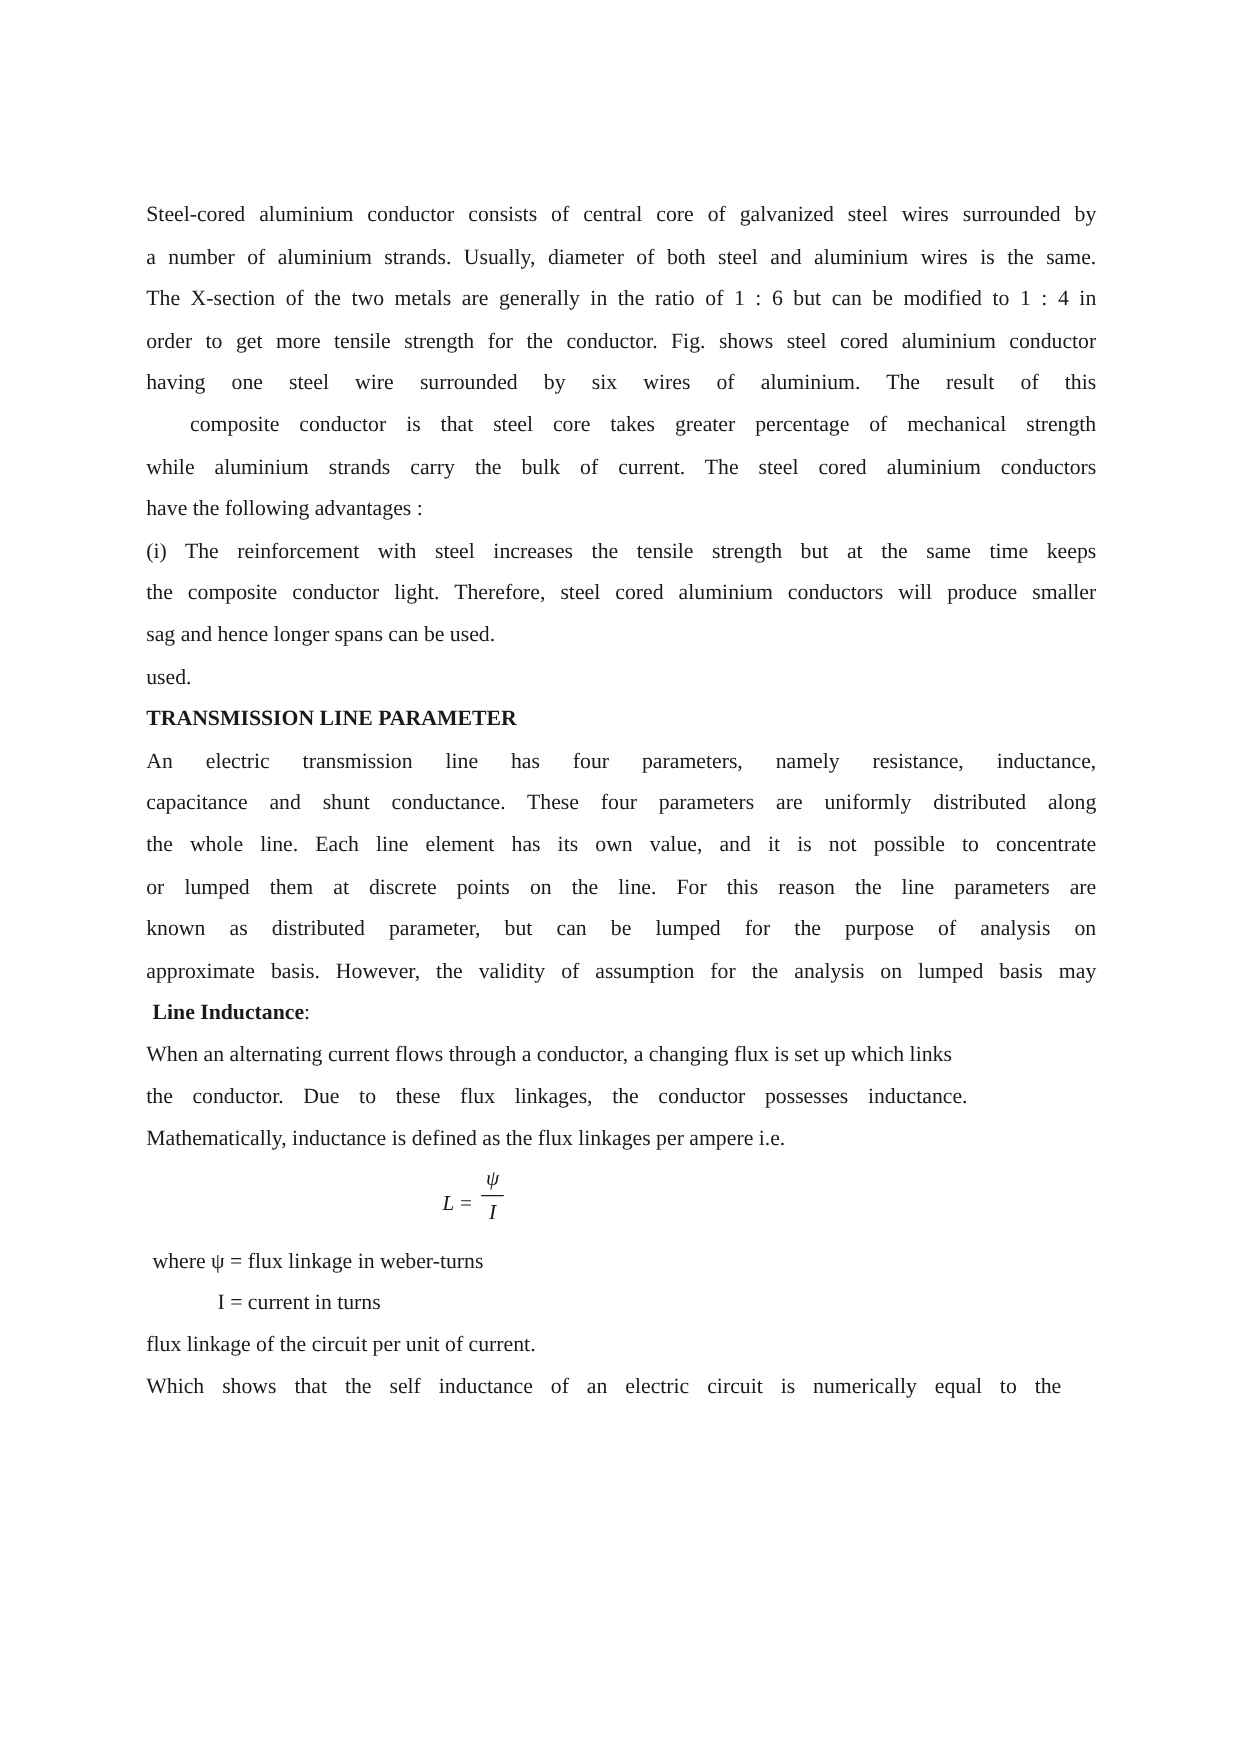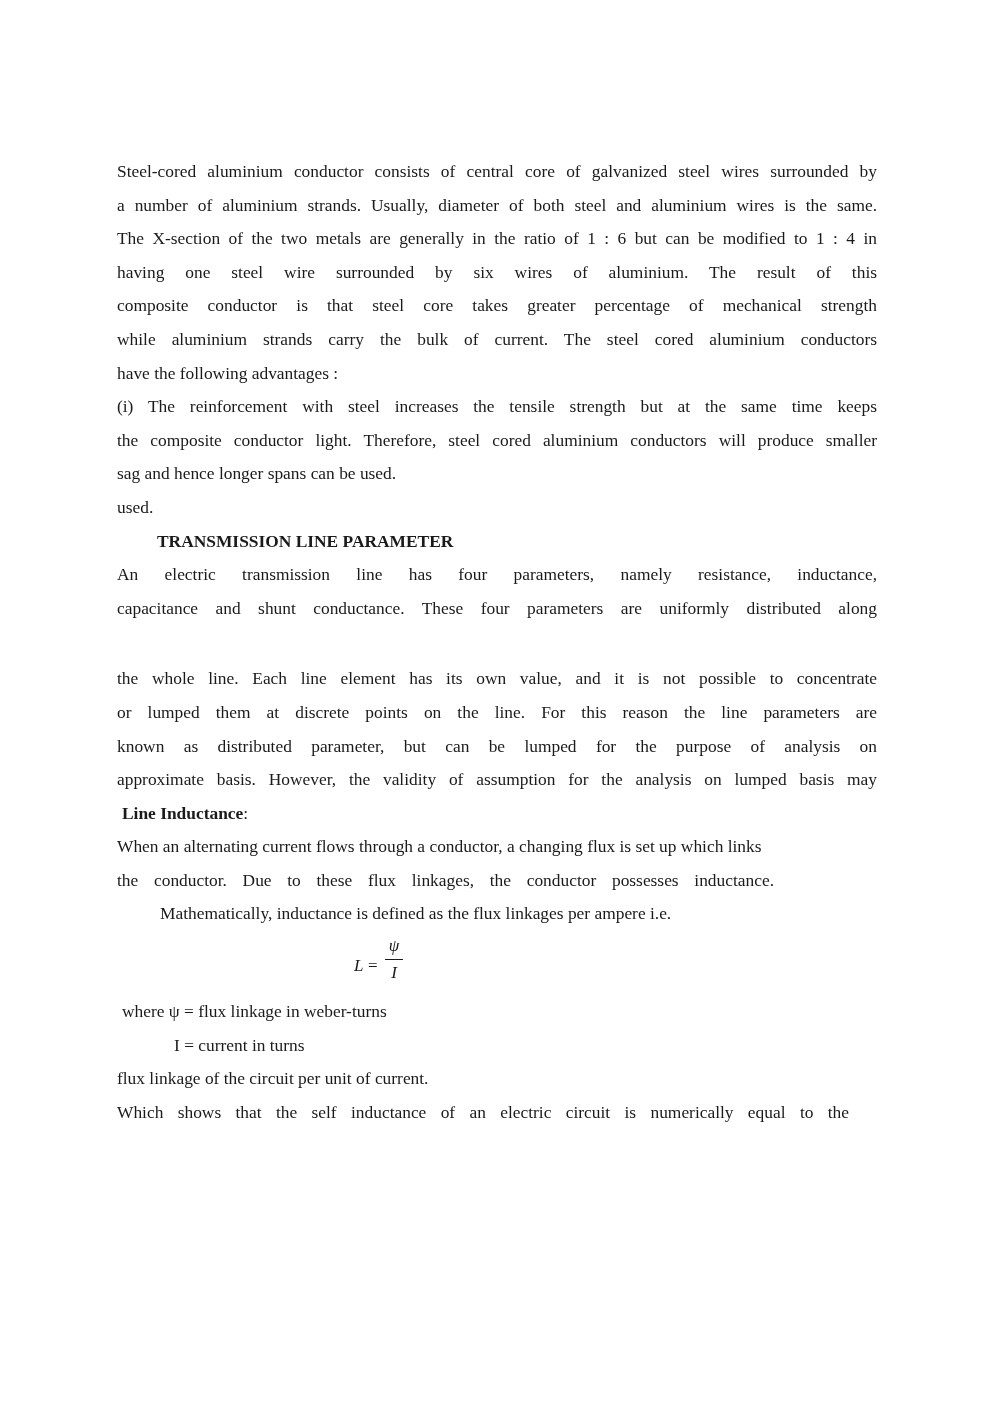--- a/index.html
+++ b/index.html
@@ -86,53 +86,54 @@
   </style>
 </head>
 <body>
 
 <div class="page">
 
   <p class="para">
     <span class="line" style="white-space: normal;">Steel-cored aluminium conductor consists of central core of galvanized steel wires surrounded by</span>
     <span class="line" style="white-space: normal;">a number of aluminium strands. Usually, diameter of both steel and aluminium wires is the same.</span>
     <span class="line" style="white-space: normal;">The X-section of the two metals are generally in the ratio of 1 : 6 but can be modified to 1 : 4 in</span>
+    <span class="line" style="white-space: normal;">order to get more tensile strength for the conductor. Fig. shows steel cored aluminium conductor</span>
     <span class="line" style="white-space: normal;">having one steel wire surrounded by six wires of aluminium. The result of this</span>
-    <span class="line" style="white-space: normal;">composite conductor is that steel core takes greater percentage of mechanical strength</span>
+    <span class="line" style="white-space: normal; margin-left: 35px;">composite conductor is that steel core takes greater percentage of mechanical strength</span>
     <span class="line" style="white-space: normal;">while aluminium strands carry the bulk of current. The steel cored aluminium conductors</span>
     <span class="line last" style="white-space: normal;">have the following advantages :</span>
   </p>
 
   <p class="para">
     <span class="line" style="white-space: normal;">(i) The reinforcement with steel increases the tensile strength but at the same time keeps</span>
     <span class="line" style="white-space: normal;">the composite conductor light. Therefore, steel cored aluminium conductors will produce smaller</span>
     <span class="line last" style="white-space: normal;">sag and hence longer spans can be used.</span>
   </p>
 
   <p class="para">
     <span class="line last" style="white-space: normal;">used.</span>
   </p>
 
-  <h2 class="heading" style="font-size:17.4px;line-height:33.6px;margin-left:40px;">TRANSMISSION LINE PARAMETER</h2>
+  <h2 class="heading" style="font-size:17.4px;line-height:33.6px;">TRANSMISSION LINE PARAMETER</h2>
 
   <p class="para">
     <span class="line" style="white-space: normal;">An electric transmission line has four parameters, namely resistance, inductance,</span>
     <span class="line" style="white-space: normal;">capacitance and shunt conductance. These four parameters are uniformly distributed along</span>
-    <span class="line" style="white-space: normal; margin-top: 37px;">the whole line. Each line element has its own value, and it is not possible to concentrate</span>
+    <span class="line" style="white-space: normal;">the whole line. Each line element has its own value, and it is not possible to concentrate</span>
     <span class="line" style="white-space: normal;">or lumped them at discrete points on the line. For this reason the line parameters are</span>
     <span class="line" style="white-space: normal;">known as distributed parameter, but can be lumped for the purpose of analysis on</span>
     <span class="line" style="white-space: normal;">approximate basis. However, the validity of assumption for the analysis on lumped basis may</span>
   </p>
 
   <p class="subheading"><b>Line Inductance</b><span>:</span></p>
 
   <p class="para" style="width:728px;">
     <span class="line last" style="white-space: normal;">When an alternating current flows through a conductor, a changing flux is set up which links</span>
     <span class="line" style="width: 657px; white-space: normal;">the conductor. Due to these flux linkages, the conductor possesses inductance.</span>
-    <span class="line last" style="white-space: normal; margin-left: 43px;">Mathematically, inductance is defined as the flux linkages per ampere i.e.</span>
+    <span class="line last" style="white-space: normal;">Mathematically, inductance is defined as the flux linkages per ampere i.e.</span>
   </p>
 
   <div class="formula">
     <span class="lhs">L</span>
     <span class="eq">=</span>
     <span class="frac">
       <span class="num">ψ</span>
       <span class="den">I</span>
     </span>
   </div>

